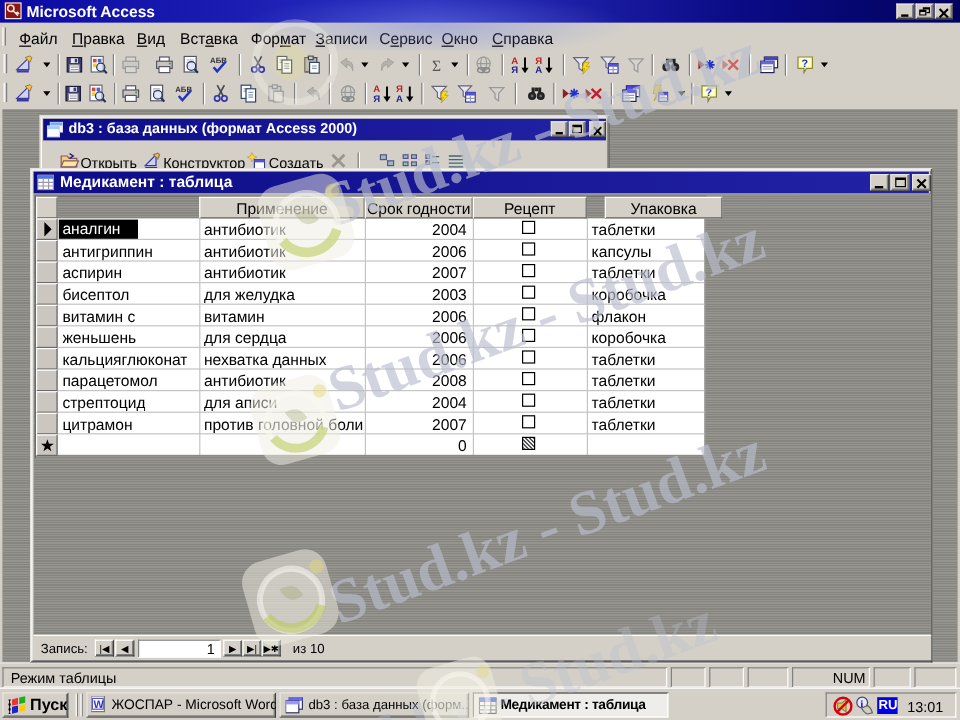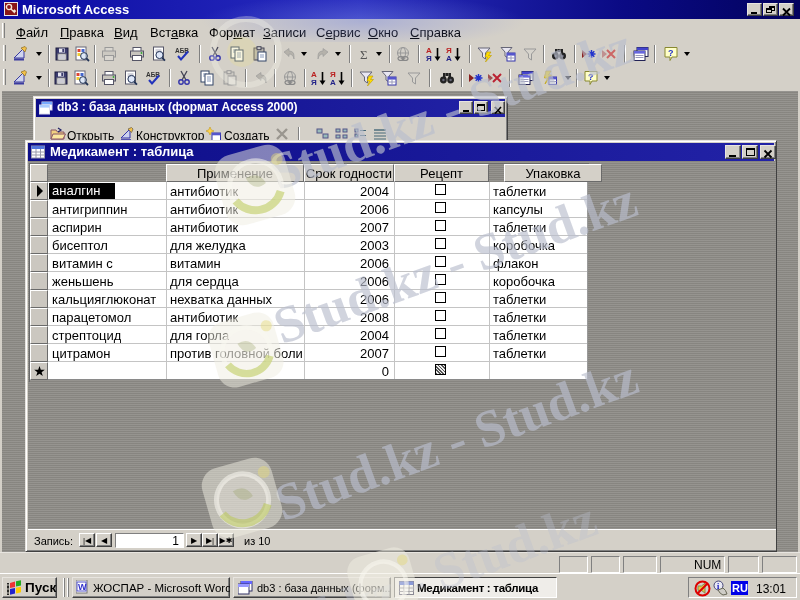--- a/index.html
+++ b/index.html
@@ -530,21 +530,21 @@
 <div class="cell" style="left:140px;top:128px;">нехватка данных</div>
 <div class="cell" style="left:274px;top:128px;width:85px;text-align:right;">2006</div>
 <div class="chk" style="left:405px;top:128px;"></div>
 <div class="cell" style="left:463px;top:128px;">таблетки</div>
 <div class="cell" style="left:22px;top:146px;">парацетомол</div>
 <div class="cell" style="left:140px;top:146px;">антибиотик</div>
 <div class="cell" style="left:274px;top:146px;width:85px;text-align:right;padding-left:28px;">2008</div>
 <div class="chk" style="left:405px;top:146px;"></div>
 <div class="cell" style="left:463px;top:146px;">таблетки</div>
 <div class="cell" style="left:22px;top:164px;">стрептоцид</div>
-<div class="cell" style="left:140px;top:164px;">для горла</div>
+<div class="cell" style="left:140px;top:164px;">для аписи</div>
 <div class="cell" style="left:274px;top:164px;width:85px;text-align:right;">2004</div>
 <div class="chk" style="left:405px;top:164px;"></div>
 <div class="cell" style="left:463px;top:164px;">таблетки</div>
 <div class="cell" style="left:22px;top:182px;">цитрамон</div>
 <div class="cell" style="left:140px;top:182px;">против головной боли</div>
 <div class="cell" style="left:274px;top:182px;width:85px;text-align:right;">2007</div>
 <div class="chk" style="left:405px;top:182px;"></div>
 <div class="cell" style="left:463px;top:182px;">таблетки</div>
 <div class="cell" style="left:274px;top:200px;width:85px;text-align:right;">0</div>
 <div class="chk" style="left:405px;top:200px;background-image:repeating-linear-gradient(45deg,#555 0 1.2px,#eee 1.2px 2.4px);"></div>
@@ -557,20 +557,23 @@
     <div class="navbtn" style="left:68px;top:3px;">◀</div>
     <div class="abs" style="left:87px;top:3px;width:69px;height:15px;background:#fff;border:1px solid #808080;border-right-color:#fff;border-bottom-color:#fff;font-size:12px;text-align:right;padding-right:4px;">1</div>
     <div class="navbtn" style="left:158px;top:3px;">▶</div>
     <div class="navbtn" style="left:174px;top:3px;">▶|</div>
     <div class="navbtn" style="left:190px;top:3px;">▶✱</div>
     <span class="abs" style="left:216px;top:5px;font-size:11px;">из 10</span>
   </div>
 </div>
 
 <div class="abs" style="left:0;top:552px;width:800px;height:21px;background:#d4d0c8;border-top:1px solid #e8e5e0;">
+  <div class="abs sunken" style="left:2px;top:3px;width:554px;height:17px;">
+      <span class="abs" style="left:6px;top:1px;font-size:12px;">Режим таблицы</span>
+    </div>
   <div class="abs sunken" style="left:559px;top:3px;width:29px;height:17px;"></div>
   <div class="abs sunken" style="left:591px;top:3px;width:29px;height:17px;"></div>
   <div class="abs sunken" style="left:623px;top:3px;width:34px;height:17px;"></div>
   <div class="abs sunken" style="left:660px;top:3px;width:65px;height:17px;">
       <span class="abs" style="left:33px;top:1px;font-size:12px;">NUM</span>
     </div>
   <div class="abs sunken" style="left:728px;top:3px;width:31px;height:17px;"></div>
   <div class="abs sunken" style="left:762px;top:3px;width:35px;height:17px;"></div>
 </div>
 

